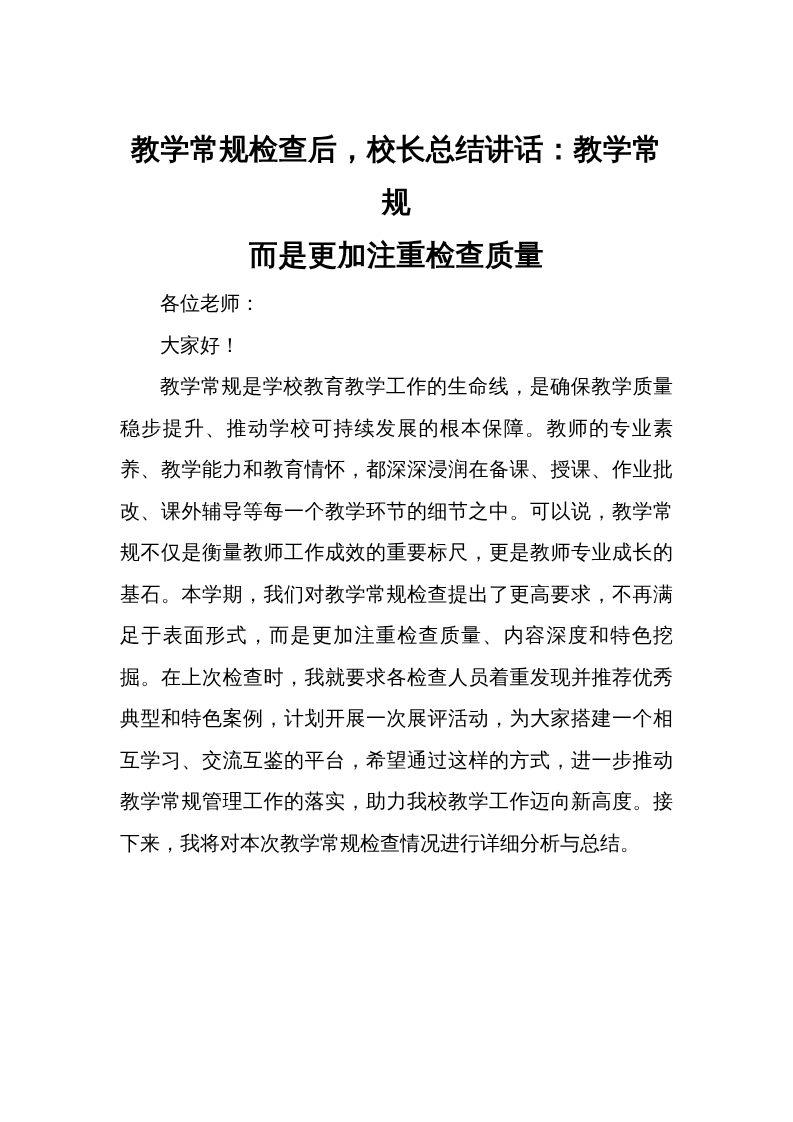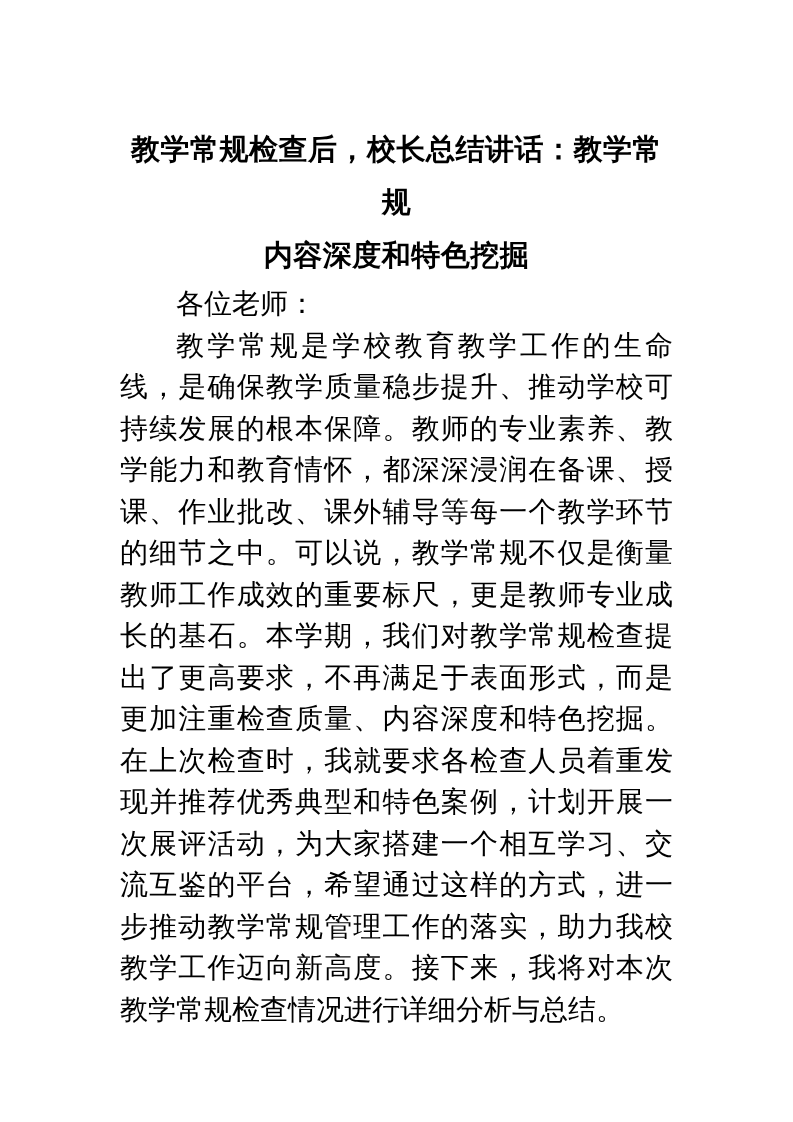--- a/index.html
+++ b/index.html
@@ -19,37 +19,38 @@
   }
   .doc-title {
     font-size: 29px;
     font-weight: 700;
     line-height: 53px;
     text-align: center;
     letter-spacing: 0.5px;
   }
   .doc-body {
     margin-top: 1px;
-    font-size: 28px;
+    font-size: 20px;
     line-height: 41.5px;
     text-align: justify;
   }
   .doc-body p {
     text-indent: 2em;
     margin: 0;
   }
 </style>
 </head>
 <body>
 
 <div class="page">
 
   <div class="doc-title">
     <div>教学常规检查后，校长总结讲话：教学常规</div>
-    <div>内容深度和特色挖掘</div>
+    <div>而是更加注重检查质量</div>
   </div>
 
   <div class="doc-body">
     <p>各位老师：</p>
+    <p>大家好！</p>
     <p>教学常规是学校教育教学工作的生命线，是确保教学质量稳步提升、推动学校可持续发展的根本保障。教师的专业素养、教学能力和教育情怀，都深深浸润在备课、授课、作业批改、课外辅导等每一个教学环节的细节之中。可以说，教学常规不仅是衡量教师工作成效的重要标尺，更是教师专业成长的基石。本学期，我们对教学常规检查提出了更高要求，不再满足于表面形式，而是更加注重检查质量、内容深度和特色挖掘。在上次检查时，我就要求各检查人员着重发现并推荐优秀典型和特色案例，计划开展一次展评活动，为大家搭建一个相互学习、交流互鉴的平台，希望通过这样的方式，进一步推动教学常规管理工作的落实，助力我校教学工作迈向新高度。接下来，我将对本次教学常规检查情况进行详细分析与总结。</p>
   </div>
 
 </div>
 
 </body></html>

